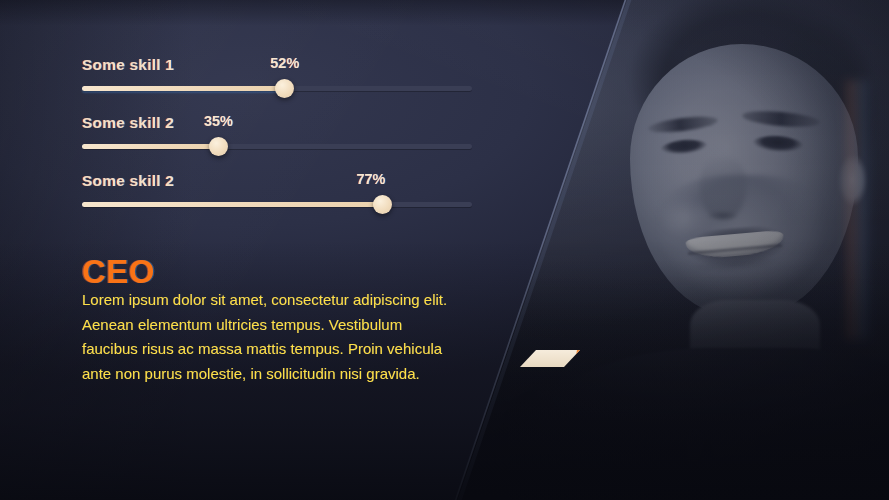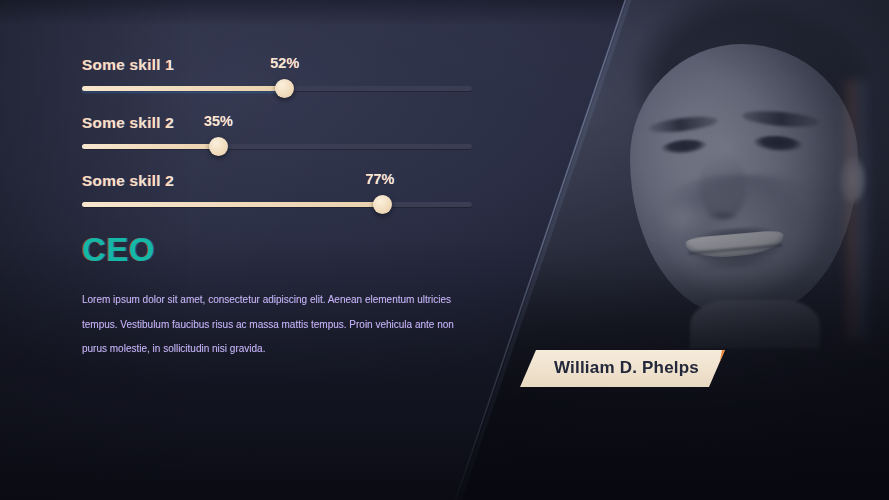--- a/index.html
+++ b/index.html
@@ -264,29 +264,29 @@
     position:absolute; top:-7px;
     width:19px; height:19px; margin-left:-9.5px;
     border-radius:50%;
     background:radial-gradient(circle at 38% 32%, #fbf0dd 0%, #f1dcbd 55%, #e4ccab 100%);
     box-shadow:0 2px 5px rgba(0,0,0,0.45);
   }
   .skill-1 .fill { box-shadow:0 2px 2px rgba(70,160,255,0.25); }
 
   
   .role-title {
-    position:absolute; left:82px; top:231px;
-    font-size:33px; font-weight:bold; color:#14b8a6;
+    position:absolute; left:82px; top:253px;
+    font-size:33px; font-weight:bold; color:#f97316;
     letter-spacing:0.5px;
     text-shadow: -1.2px 0 rgba(255,110,60,0.5), 1.2px 0 rgba(80,170,255,0.35);
   }
   .role-body {
     position:absolute; left:82px; top:288px; width:380px;
-    font-size:10px; line-height:24.5px;
-    color:#c4b5fd; font-weight:normal;
+    font-size:15px; line-height:24.5px;
+    color:#fde047; font-weight:normal;
     text-shadow: -0.5px 0 rgba(255,110,60,0.16), 0.5px 0 rgba(80,170,255,0.16);
   }
 
   
   .badge-wrap { position:absolute; left:520px; top:350px; }
   .badge {
     position:relative;
     display:inline-block;
     padding:8px 26px 9px 34px;
     background:linear-gradient(180deg,#f6ecdc 0%, #efe2cd 55%, #e8d9c1 100%);
@@ -377,32 +377,31 @@
       <div class="skill-label">Some skill 2</div>
       <div class="skill-pct" id="pct1" style="left: 136.5px;">35%</div>
       <div class="track">
         <div class="fill" id="fill1" style="width: 136.5px;"></div>
         <div class="knob" id="knob1" style="left: 136.5px;"></div>
       </div>
     </div>
 
     <div class="skill skill-3">
       <div class="skill-label">Some skill 2</div>
-      <div class="skill-pct" id="pct2" style="left: 298px;">77%</div>
+      <div class="skill-pct" id="pct2" style="left: 289px;">77%</div>
       <div class="track">
         <div class="fill" id="fill2" style="width: 300.3px;"></div>
         <div class="knob" id="knob2" style="left: 300.3px;"></div>
       </div>
     </div>
 
   </div>
 
   <div class="role-title">CEO</div>
   <div class="role-body">Lorem ipsum dolor sit amet, consectetur adipiscing elit. Aenean elementum ultricies tempus. Vestibulum faucibus risus ac massa mattis tempus. Proin vehicula ante non purus molestie, in sollicitudin nisi gravida.</div>
 
   <div class="badge-wrap">
     <div class="badge">
-      <span class="badge-name">William D. Phelps</span>
       <span class="badge-edge"></span>
     </div>
   </div>
 
 </div>
 
 </body></html>

